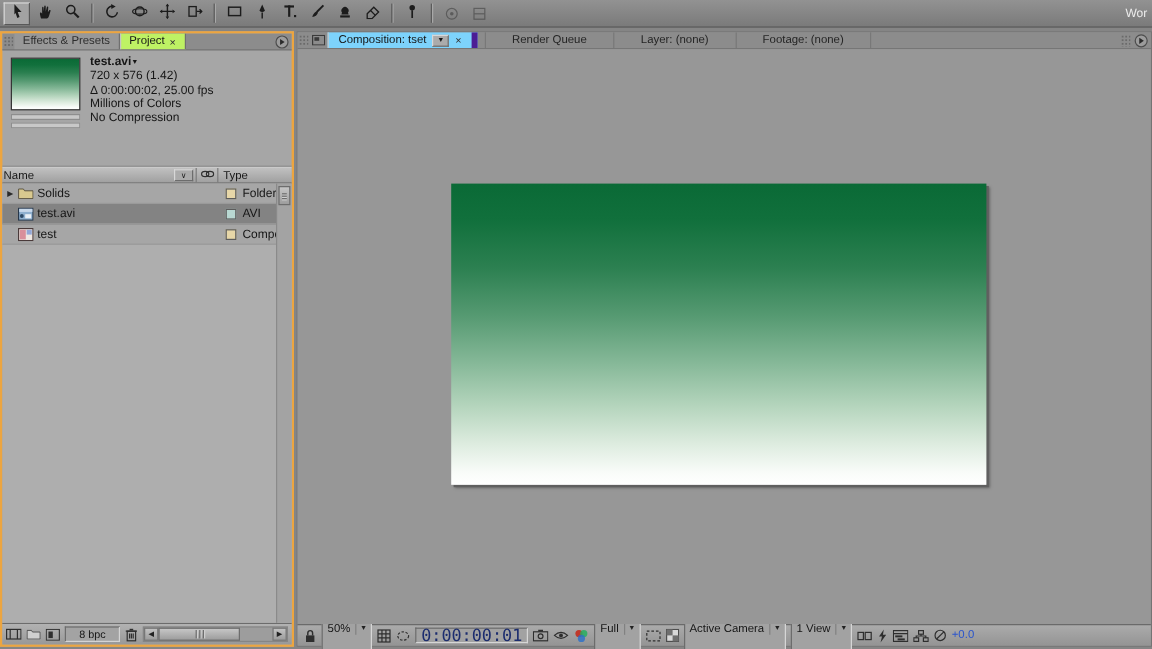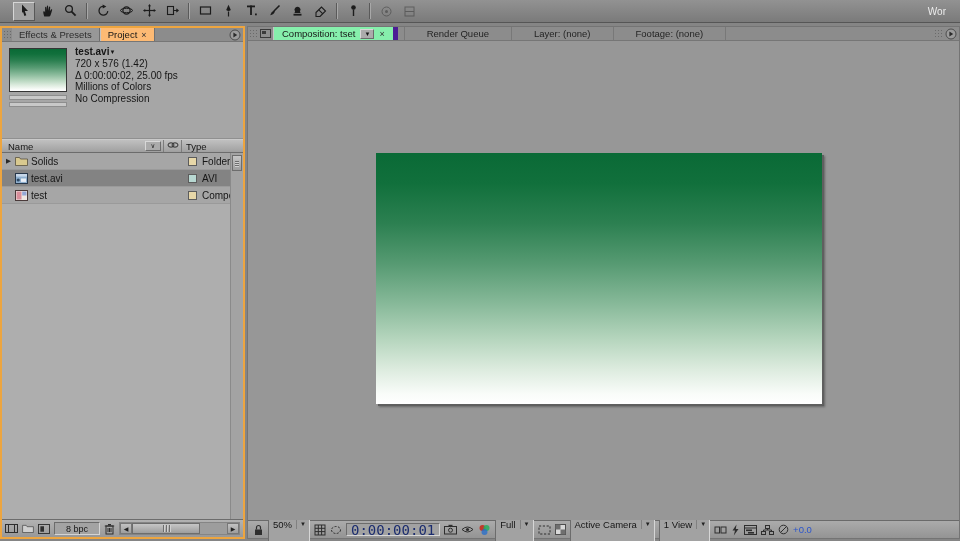--- a/index.html
+++ b/index.html
@@ -3,51 +3,51 @@
 <meta charset="utf-8">
 <style>
   * { margin:0; padding:0; box-sizing:border-box; }
   html,body { width:960px; height:541px; overflow:hidden; }
   body { background:#6f6f6f; font-family:"Liberation Sans","DejaVu Sans",sans-serif; font-size:10px; color:#161616; }
   .window { position:relative; width:960px; height:541px; background:#858585; }
 
   
   .toolbar { position:absolute; top:0; left:0; width:960px; height:23px;
     background:linear-gradient(#929292,#7a7a7a); border-bottom:1px solid #565656;
-    display:flex; align-items:center; padding:0 13px; gap:1px; }
+    display:flex; align-items:center; padding:0 3px; gap:1px; }
   .tool { width:22px; height:19px; display:flex; align-items:center; justify-content:center; border:1px solid transparent; }
   .tool.active { background:#a2a2a2; border-color:#d6d6d6 #585858 #585858 #d6d6d6; }
   .tb-sep { width:1px; height:16px; background:#5a5a5a; box-shadow:1px 0 0 #a8a8a8; margin:0 4px; }
   .tool.dim { opacity:.45; }
   .workspace { margin-left:auto; color:#ececec; padding-right:1px; }
 
   
   .left-panel { position:absolute; left:0; top:26px; width:245px; height:513px;
     border:2px solid #eda53f; background:#a6a6a6; display:flex; flex-direction:column; }
   .tabrow { height:14px; background:#8c8c8c; border-bottom:1px solid #767676;
     display:flex; align-items:stretch; font-size:9.5px; }
   .grip { width:8px; align-self:stretch; margin:2px 1px;
     background-image:radial-gradient(#6a6a6a 32%, transparent 36%); background-size:3px 3px; }
   .ptab { display:flex; align-items:center; gap:4px; padding:0 7px; white-space:nowrap; }
   .ptab.inactive { background:#989898; border-right:1px solid #707070; color:#2d2d2d; }
-  .ptab.active { background:#fdba74; border-left:1px solid #c4c4c4; border-right:1px solid #707070; }
+  .ptab.active { background:#bef264; border-left:1px solid #c4c4c4; border-right:1px solid #707070; }
   .closex { font-size:9px; color:#333; }
   .pmenu { margin-left:auto; display:flex; align-items:center; padding-right:2px; }
 
   .preview { height:97px; position:relative; border-bottom:1px solid #909090; }
   .gradientfill { background:linear-gradient(180deg,#0a6a36 0%,#11703c 12%,#2c8051 28%,#569a72 44%,#87b999 60%,#b5d5bd 74%,#dcebde 86%,#f9fcf9 96%,#ffffff 100%); }
   .thumb { position:absolute; left:7px; top:6px; width:58px; height:44px; border:1px solid #353535; }
   .thumb-strip { position:absolute; left:7px; width:58px; height:5px; background:#c8c8c8; border:1px solid #8e8e8e; }
   .pv-text { position:absolute; left:73px; top:4px; line-height:11.4px; white-space:nowrap; }
   .pv-title { font-weight:bold; }
   .pv-dd { font-size:6px; vertical-align:1px; }
 
   .tbl-header { height:14px; display:flex; align-items:stretch; font-size:9.5px;
     background:linear-gradient(#c0c0c0,#a0a0a0); border-top:1px solid #cacaca; border-bottom:1px solid #6c6c6c; }
-  .col-name { width:162px; position:relative; display:flex; align-items:center; padding-left:6px; border-right:1px solid #7c7c7c; }
+  .col-name { width:162px; position:relative; display:flex; align-items:center; padding-left:1px; border-right:1px solid #7c7c7c; }
   .name-dd { position:absolute; right:2px; top:1px; width:16px; height:10px;
     border:1px solid; border-color:#d8d8d8 #6c6c6c #6c6c6c #d8d8d8; background:#ababab;
     display:flex; align-items:center; justify-content:center; font-size:6.5px; color:#222; }
   .col-link { width:18px; display:flex; align-items:center; justify-content:center; border-right:1px solid #7c7c7c; }
   .col-type { flex:1; display:flex; align-items:center; padding-left:4px; }
 
   .list-wrap { flex:1; position:relative; background:#aeaeae; }
   .rows { margin-right:13px; background:#a6a6a6; }
   .row { height:17px; display:flex; align-items:center; position:relative; border-bottom:1px solid #9a9a9a; }
   .row.selected { background:#838383; }
@@ -75,21 +75,21 @@
   .hs-track { flex:1; position:relative; }
   .hs-thumb { position:absolute; left:0; top:0; bottom:0; width:68px;
     background:linear-gradient(#c6c6c6,#9d9d9d); border:1px solid #6d6d6d;
     display:flex; align-items:center; justify-content:center; gap:2px; }
   .vgrip { width:1px; height:7px; background:#6d6d6d; box-shadow:1px 0 0 #cfcfcf; }
 
   
   .main-panel { position:absolute; left:247px; top:26px; width:713px; height:513px;
     background:#979797; border:1px solid #747474; display:flex; flex-direction:column; }
   .mtab { display:flex; align-items:center; gap:5px; padding:0 8px; white-space:nowrap; }
-  .mtab.active { background:#86efac; border-left:1px solid #c6c6c6; border-right:5px solid #4c1d95; }
+  .mtab.active { background:#7dd3fc; border-left:1px solid #c6c6c6; border-right:5px solid #4c1d95; }
   .mtab.plain { padding:0 22px; border-right:1px solid #787878; color:#242424; }
   .mtab.plain.first { border-left:1px solid #787878; margin-left:6px; }
   .tab-dd { width:14px; height:10px; border:1px solid; border-color:#d8d8d8 #6c6c6c #6c6c6c #d8d8d8;
     background:#ababab; display:flex; align-items:center; justify-content:center; font-size:6px; }
   .viewer { flex:1; position:relative; background:#979797; }
   .comp-image { position:absolute; left:128px; top:112px; width:446px; height:251px;
     box-shadow:2px 2px 0 #5f5f5f, 3px 3px 2px rgba(70,70,70,.6); }
 
   .cbar { height:18px; background:linear-gradient(#ababab,#949494); border-top:1px solid #6a6a6a;
     display:flex; align-items:center; gap:4px; padding:0 5px; font-size:9.5px; }

